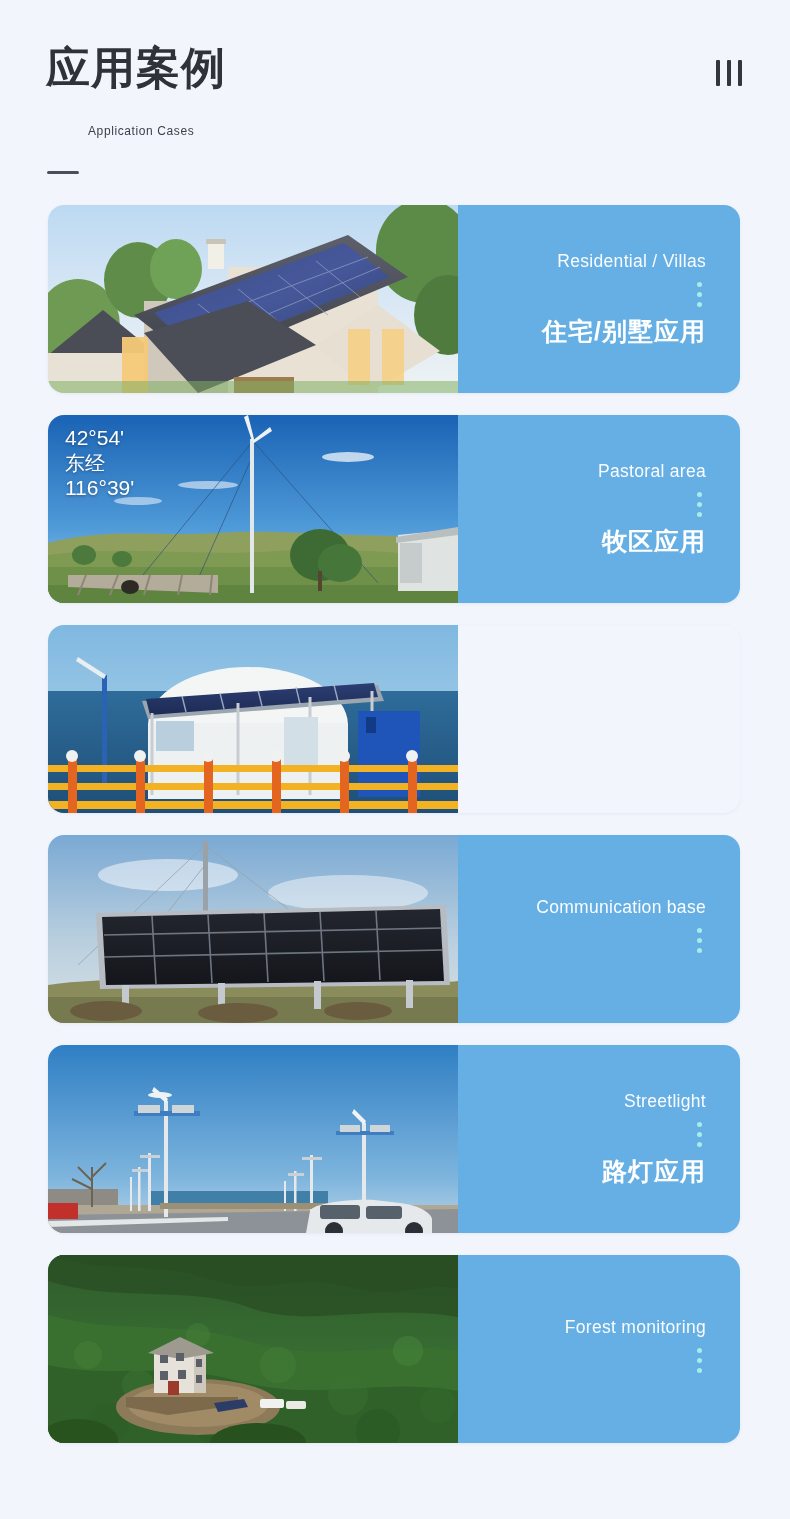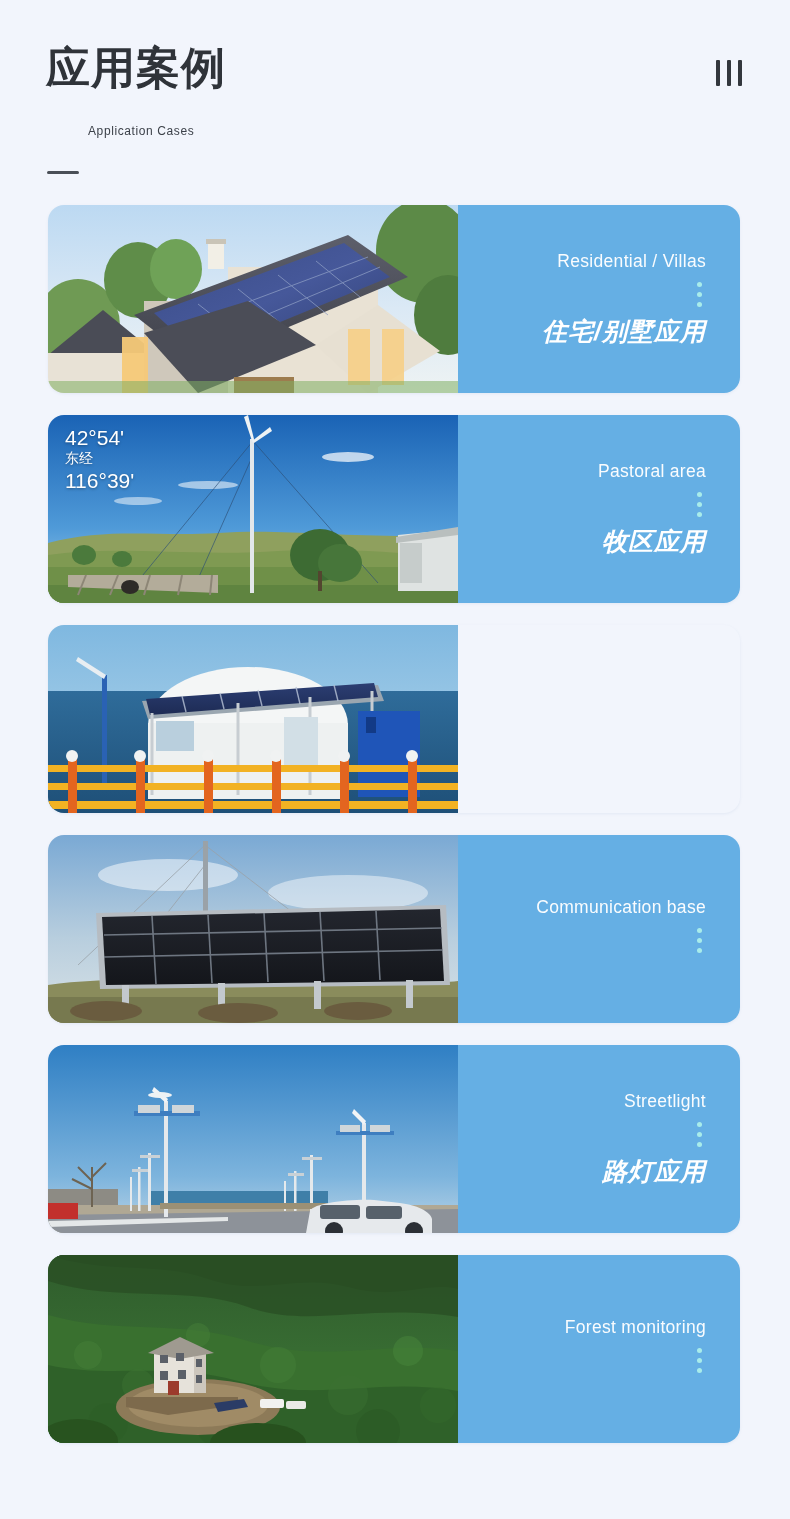--- a/index.html
+++ b/index.html
@@ -53,21 +53,21 @@
     flex:0 0 410px;
     overflow:hidden;
   }
   .card-photo svg { display:block; width:410px; height:188px; }
   .photo-overlay {
     position:absolute; left:17px; top:10px;
     color:#fff; font-size:21px; line-height:1.22;
     text-shadow:0 1px 3px rgba(0,0,0,.35);
     font-weight:400;
   }
-  .photo-overlay .ov-mid { font-size:14px; display:block;font-family:Liberation Mono, monospace; }
+  .photo-overlay .ov-mid { font-size:20px; display:block; }
 
   .card-panel {
     flex:1 1 auto;
     background:#65afe4;
     display:flex; flex-direction:column;
     align-items:flex-end; justify-content:center;
     padding:0 34px 0 10px;
   }
   .panel-en {
     color:#ffffff; font-size:17.5px; font-weight:300;
@@ -77,21 +77,21 @@
   .panel-dots {
     display:flex; flex-direction:column; align-items:center;
     gap:5px; margin:10px 4px 8px 0;
   }
   .panel-dots span {
     display:block; width:5px; height:5px; border-radius:50%;
     background:#a8ecea;
   }
   .panel-zh {
     color:#ffffff; font-size:25px; font-weight:bold;
-    letter-spacing:1px; white-space:nowrap;font-style:italic;
+    letter-spacing:1px; white-space:nowrap;
   }
 </style>
 </head>
 <body>
 
 <div class="page">
 
   <div class="header">
     <div class="title-zh">应用案例</div>
     <div class="title-en">Application Cases</div>

